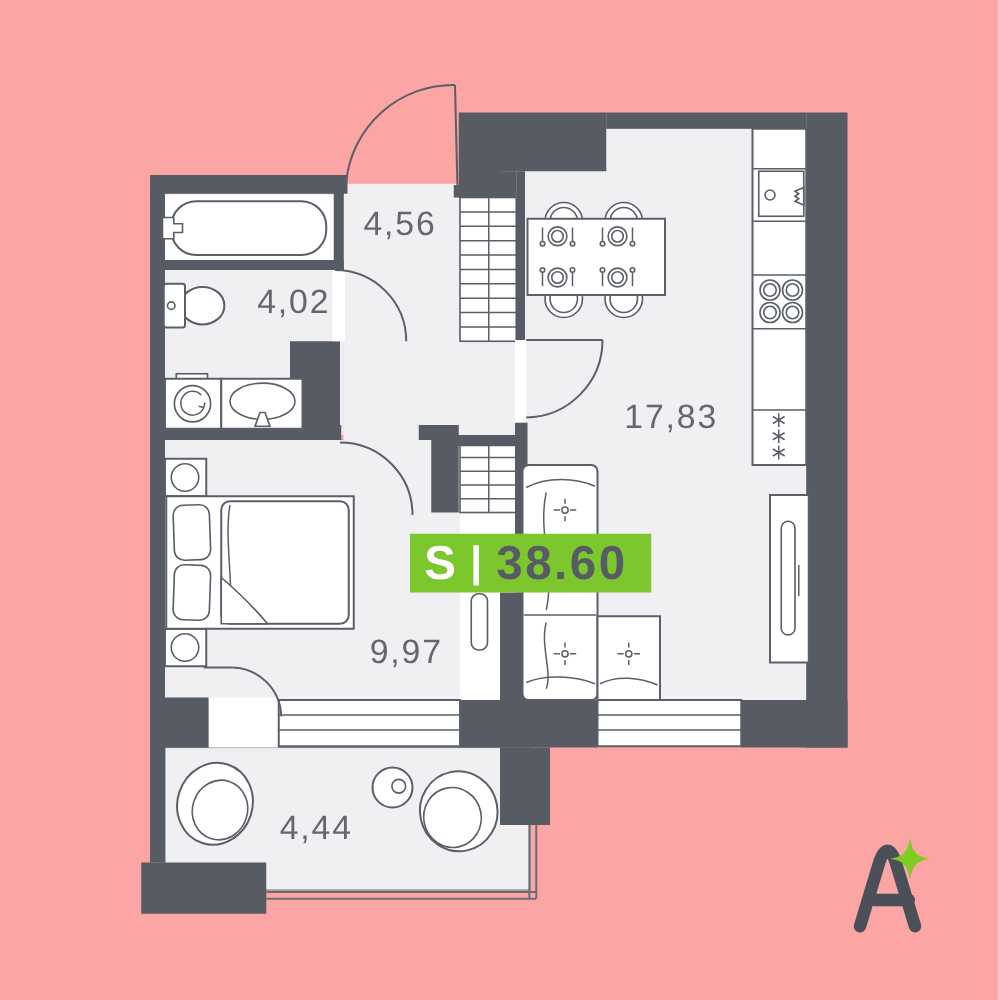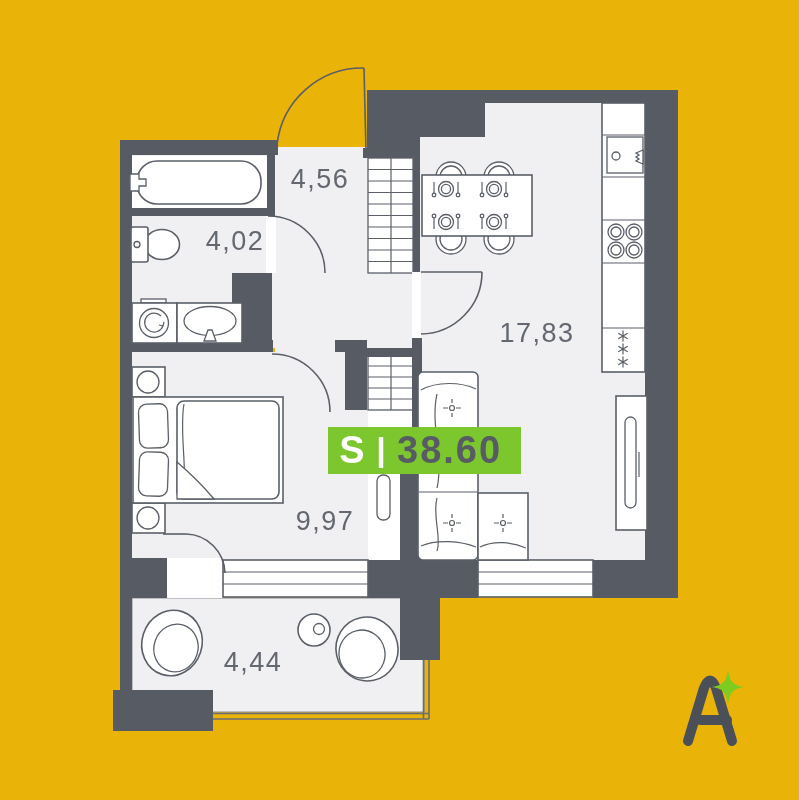--- a/index.html
+++ b/index.html
@@ -1,16 +1,16 @@
 <!DOCTYPE html>
 <html><head>
 <meta charset="utf-8">
 <style>
   html,body{margin:0;padding:0;background:#ffffff;}
-  .stage{position:relative;width:799px;height:800px;background:#eab308;overflow:hidden;
+  .stage{position:relative;width:799px;height:800px;background:#fca5a5;overflow:hidden;
          font-family:"Liberation Sans", sans-serif;}
   svg text{font-family:"Liberation Sans", sans-serif;}
   .wall{fill:#565B64;stroke:none;}
   .floor{fill:#F0F0F2;stroke:none;}
   .floor-b{fill:#F0F0F2;stroke:#888C95;stroke-width:1;}
   .white{fill:#ffffff;stroke:none;}
   .fx{fill:#ffffff;stroke:#5A5F68;stroke-width:1.6;}
   .fx2{fill:#ffffff;stroke:#5A5F68;stroke-width:1.3;}
   .ln{fill:none;stroke:#5A5F68;stroke-width:1.6;}
   .ln2{fill:none;stroke:#5A5F68;stroke-width:1.2;}

